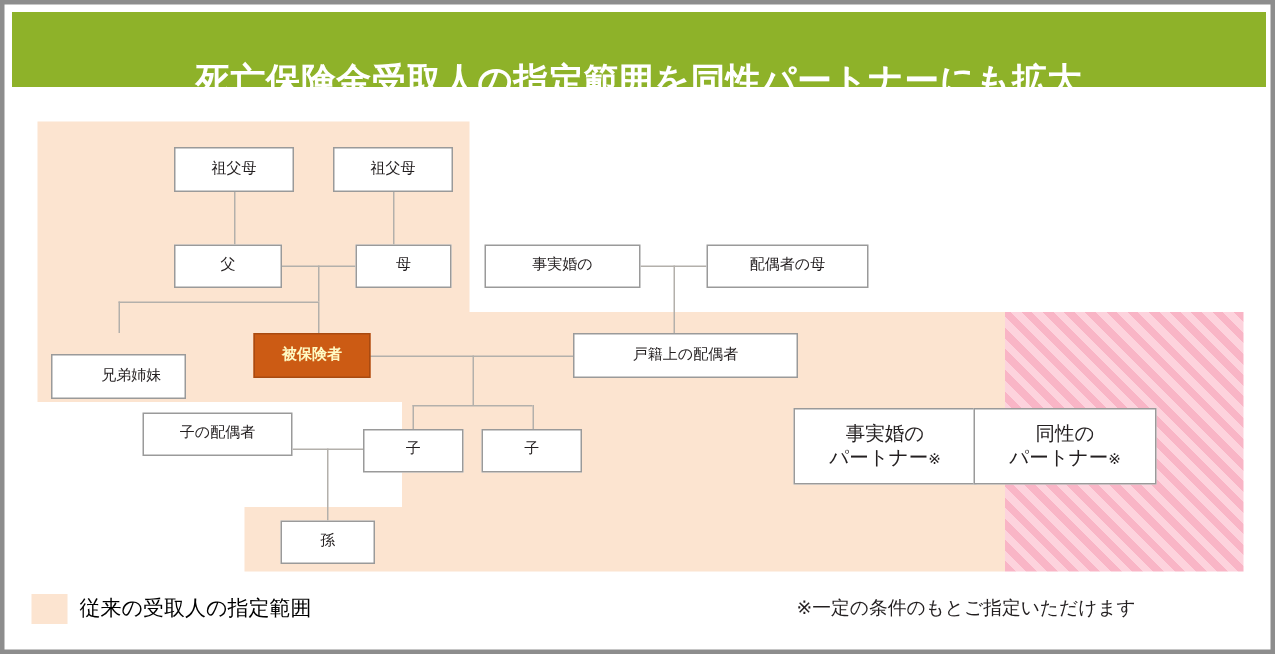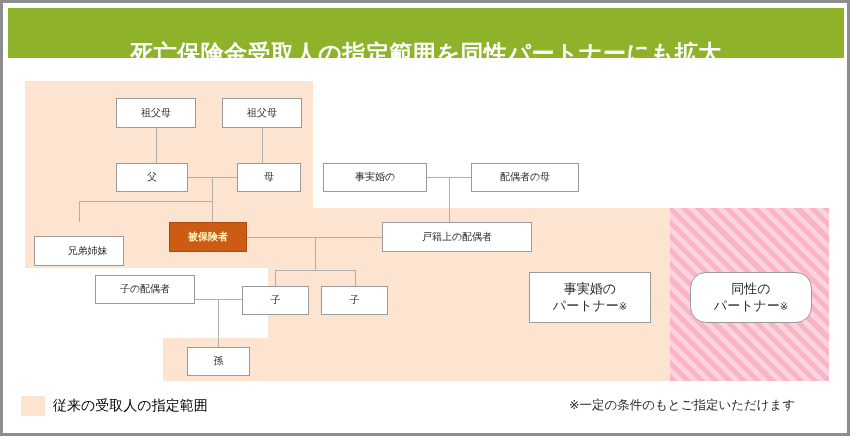--- a/index.html
+++ b/index.html
@@ -33,21 +33,21 @@
         justify-content:center;text-align:center;color:#231f20;
         font-size:10px;line-height:1.25;z-index:5;}
   .node.insured{background:#cc5b14;border-color:#a94a10;color:#fef9c3;font-weight:bold;}
   .node.two-line{font-size:13px;}
   .node .mark{font-size:10px;}
 
   
   #legend-swatch{position:absolute;left:18px;top:393px;width:24px;height:20px;
                  background:#fce4d0;}
   #legend-label{position:absolute;left:50px;top:394px;font-size:14px;color:#000000;}
-  #footnote{position:absolute;left:528px;top:394px;font-size:12.5px;color:#231f20;margin-left:38px;}
+  #footnote{position:absolute;left:528px;top:394px;font-size:12.5px;color:#231f20;}
 </style>
 </head>
 <body>
 
 <div id="frame">
 
   <div id="header">
     <div id="header-title">死亡保険金受取人の指定範囲を同性パートナーにも拡大</div>
   </div>
 
@@ -107,21 +107,21 @@
 
   <div class="node" style="left:184px;top:344px;width:63px;height:29px;">孫</div>
 
   <div class="node two-line" style="left:526px;top:269px;width:122px;height:51px;flex-direction:column;">
     <span>事実婚の</span>
     <span>
       <span>パートナー</span><span class="mark">※</span>
     </span>
   </div>
 
-  <div class="node two-line" style="left:687px;top:269px;width:122px;height:51px;flex-direction:column;border-radius:16px;">
+  <div class="node two-line" style="left:646px;top:269px;width:122px;height:51px;flex-direction:column;">
     <span>同性の</span>
     <span>
       <span>パートナー</span><span class="mark">※</span>
     </span>
   </div>
 
   <div id="legend-swatch"></div>
   <div id="legend-label">従来の受取人の指定範囲</div>
   <div id="footnote">※一定の条件のもとご指定いただけます</div>
 

